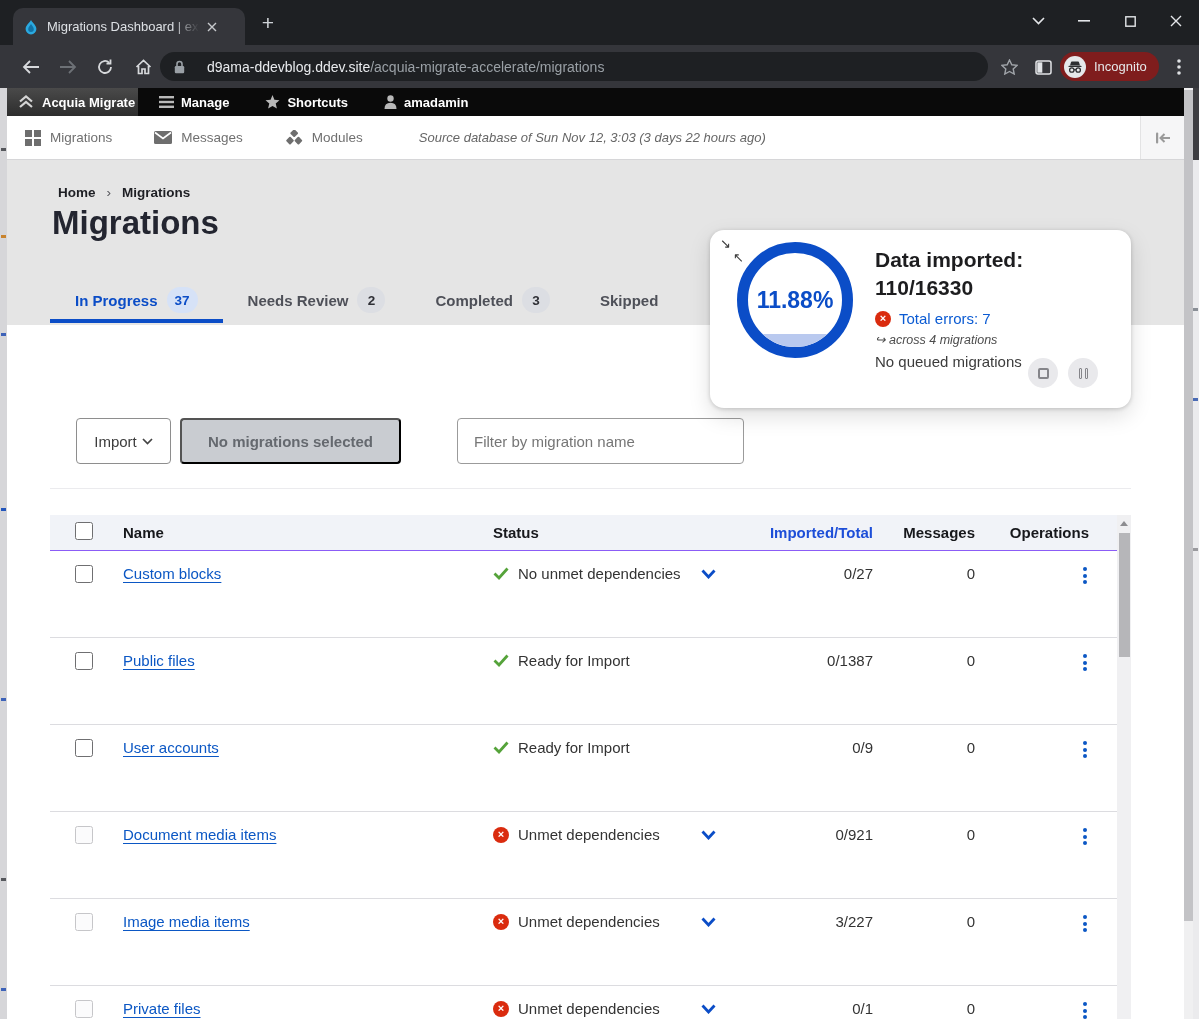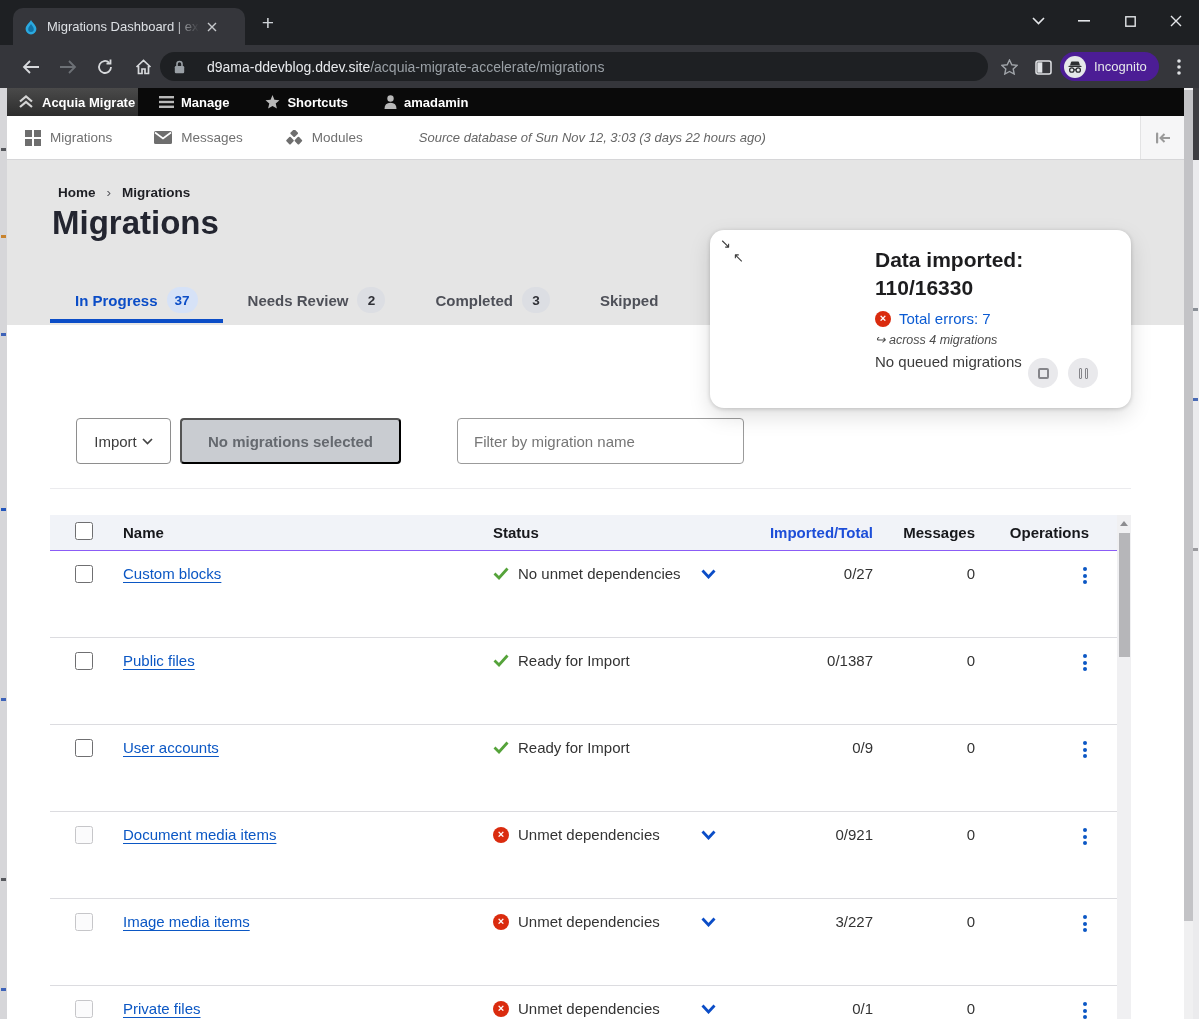--- a/index.html
+++ b/index.html
@@ -18,21 +18,21 @@
   .newtab { position:absolute; left:255px; top:10px; width:26px; height:26px; color:#cfd3d7; font-size:21px;
           display:flex; align-items:center; justify-content:center; }
   .win-controls { position:absolute; right:0; top:0; height:42px; display:flex; }
   .win-controls > div { width:46px; height:42px; display:flex; align-items:center; justify-content:center; }
   .navbar { position:absolute; top:45px; left:0; right:0; height:43px; background:#35363b; }
   .nav-ic { position:absolute; top:9px; width:26px; height:26px; display:flex; align-items:center; justify-content:center; }
   .omnibox { position:absolute; left:160px; top:7px; width:828px; height:29px; border-radius:15px;
           background:#1e2023; display:flex; align-items:center; padding:0 14px; gap:22px; }
   .url { font-size:14px; color:#e8eaed; white-space:nowrap; }
   .url .path { color:#9aa0a6; }
-  .incog-badge { position:absolute; left:1060px; top:7px; height:29px; border-radius:15px; background:#4c1d95;
+  .incog-badge { position:absolute; left:1060px; top:7px; height:29px; border-radius:15px; background:#7f1d1d;
           display:flex; align-items:center; gap:8px; padding:0 12px 0 4px; }
   .incog-circle { width:22px; height:22px; border-radius:50%; background:#e6e8ea; display:flex; align-items:center; justify-content:center; }
   .incog-badge span { color:#e6e8ea; font-size:13px; }
 
   
   .admin-bar { position:absolute; top:88px; left:7px; width:1177px; height:28px; background:#0a0a0a;
           display:flex; align-items:stretch; }
   .brand { width:131px; background:linear-gradient(#4a4a4a,#2d2d2d); display:flex; align-items:center;
           gap:8px; padding:3px 11px; }
   .admin-item { display:flex; align-items:center; gap:7px; padding:0 15px; margin-left:6px; }
@@ -521,20 +521,26 @@
           <i></i>
         </div>
       <div class="sb-thumb"></div>
     </div>
   </div>
 </div>
 
 <div class="float-panel">
   <span class="rz rz-se">↘</span>
   <span class="rz rz-nw">↖</span>
+  <div class="gauge">
+    <div class="gauge-clip">
+        <div class="gauge-fill"></div>
+      </div>
+    <div class="gauge-label">11.88%</div>
+  </div>
   <div class="panel-info">
     <div class="panel-title">Data imported:</div>
     <div class="panel-title">110/16330</div>
     <div class="errors-row">
       <span class="err-icon">×</span>
       <a href="#" style="color:#0b5bd3;text-decoration:none">Total errors: 7</a>
     </div>
     <div class="across-row">
       <span>↪</span>
       <span style="font-style:italic">across 4 migrations</span>

